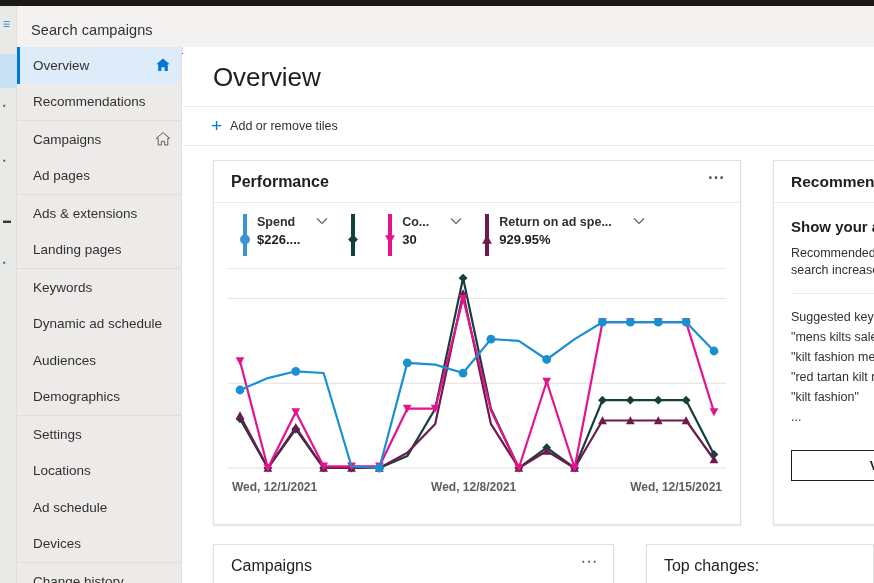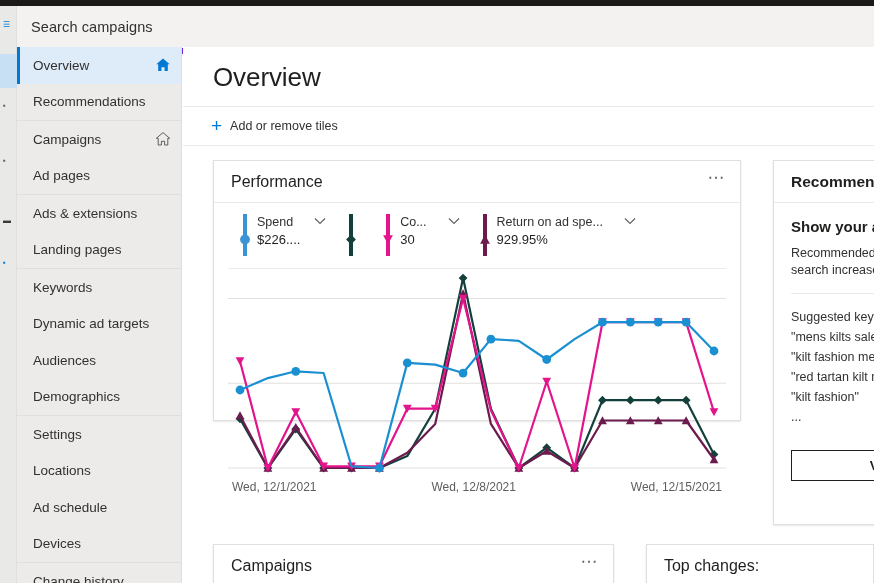--- a/index.html
+++ b/index.html
@@ -31,21 +31,21 @@
   .rail-hamburger { top: 14px; color: #0078d4; }
   .rail-sel {
     position: absolute; left: 0; width: 17px; height: 34px;
     background: #c7e0f4;
   }
 
   
   .topbar {
     position: absolute; left: 17px; top: 6px; width: 857px; height: 48px;
     background: #f3f2f1;
-    border-bottom: 6px solid #6d28d9;
+    border-bottom: 1px solid #6d28d9;
     display: flex; align-items: center;
   }
   .topbar-title {
     margin-left: 14px;
     font-size: 14.5px; color: #323130; letter-spacing: .1px;
   }
 
   
   .leftnav {
     position: absolute; left: 17px; top: 47px; width: 165px; height: 536px;
@@ -100,21 +100,21 @@
   
   .cards {
     position: relative; padding: 14px 0 0 30px;
   }
   .card-row { display: flex; gap: 32px; }
   .card {
     background: #fff;
     border: 1px solid #e1dfdd;
     box-shadow: 0 .6px 1.8px rgba(0,0,0,.10), 0 .3px .9px rgba(0,0,0,.07);
   }
-  .card-perf { width: 528px; height: 261px; }
+  .card-perf { width: 528px; height: 365px; font-weight: bold; }
   .card-reco { width: 300px; height: 365px; }
   .card-head {
     height: 42px; display: flex; align-items: center;
     padding: 0 14px 0 17px;
     border-bottom: 1px solid #edebe9;
   }
   .card-title { flex: 1; font-size: 16px; color: #201f1e; white-space: nowrap; }
   .card-title.bold { font-weight: 600; font-size: 15.5px; }
   .ellipsis-btn {
     font-size: 17px; color: #605e5c; letter-spacing: 1.5px;
@@ -223,21 +223,21 @@
         </div>
         <div class="nav-item">
           <span class="nav-label">Landing pages</span>
         </div>
       </div>
       <div class="nav-group">
         <div class="nav-item">
           <span class="nav-label">Keywords</span>
         </div>
         <div class="nav-item">
-          <span class="nav-label">Dynamic ad targets</span>
+          <span class="nav-label">Dynamic ad schedule</span>
         </div>
         <div class="nav-item">
           <span class="nav-label">Audiences</span>
         </div>
         <div class="nav-item">
           <span class="nav-label">Demographics</span>
         </div>
       </div>
       <div class="nav-group">
         <div class="nav-item">

